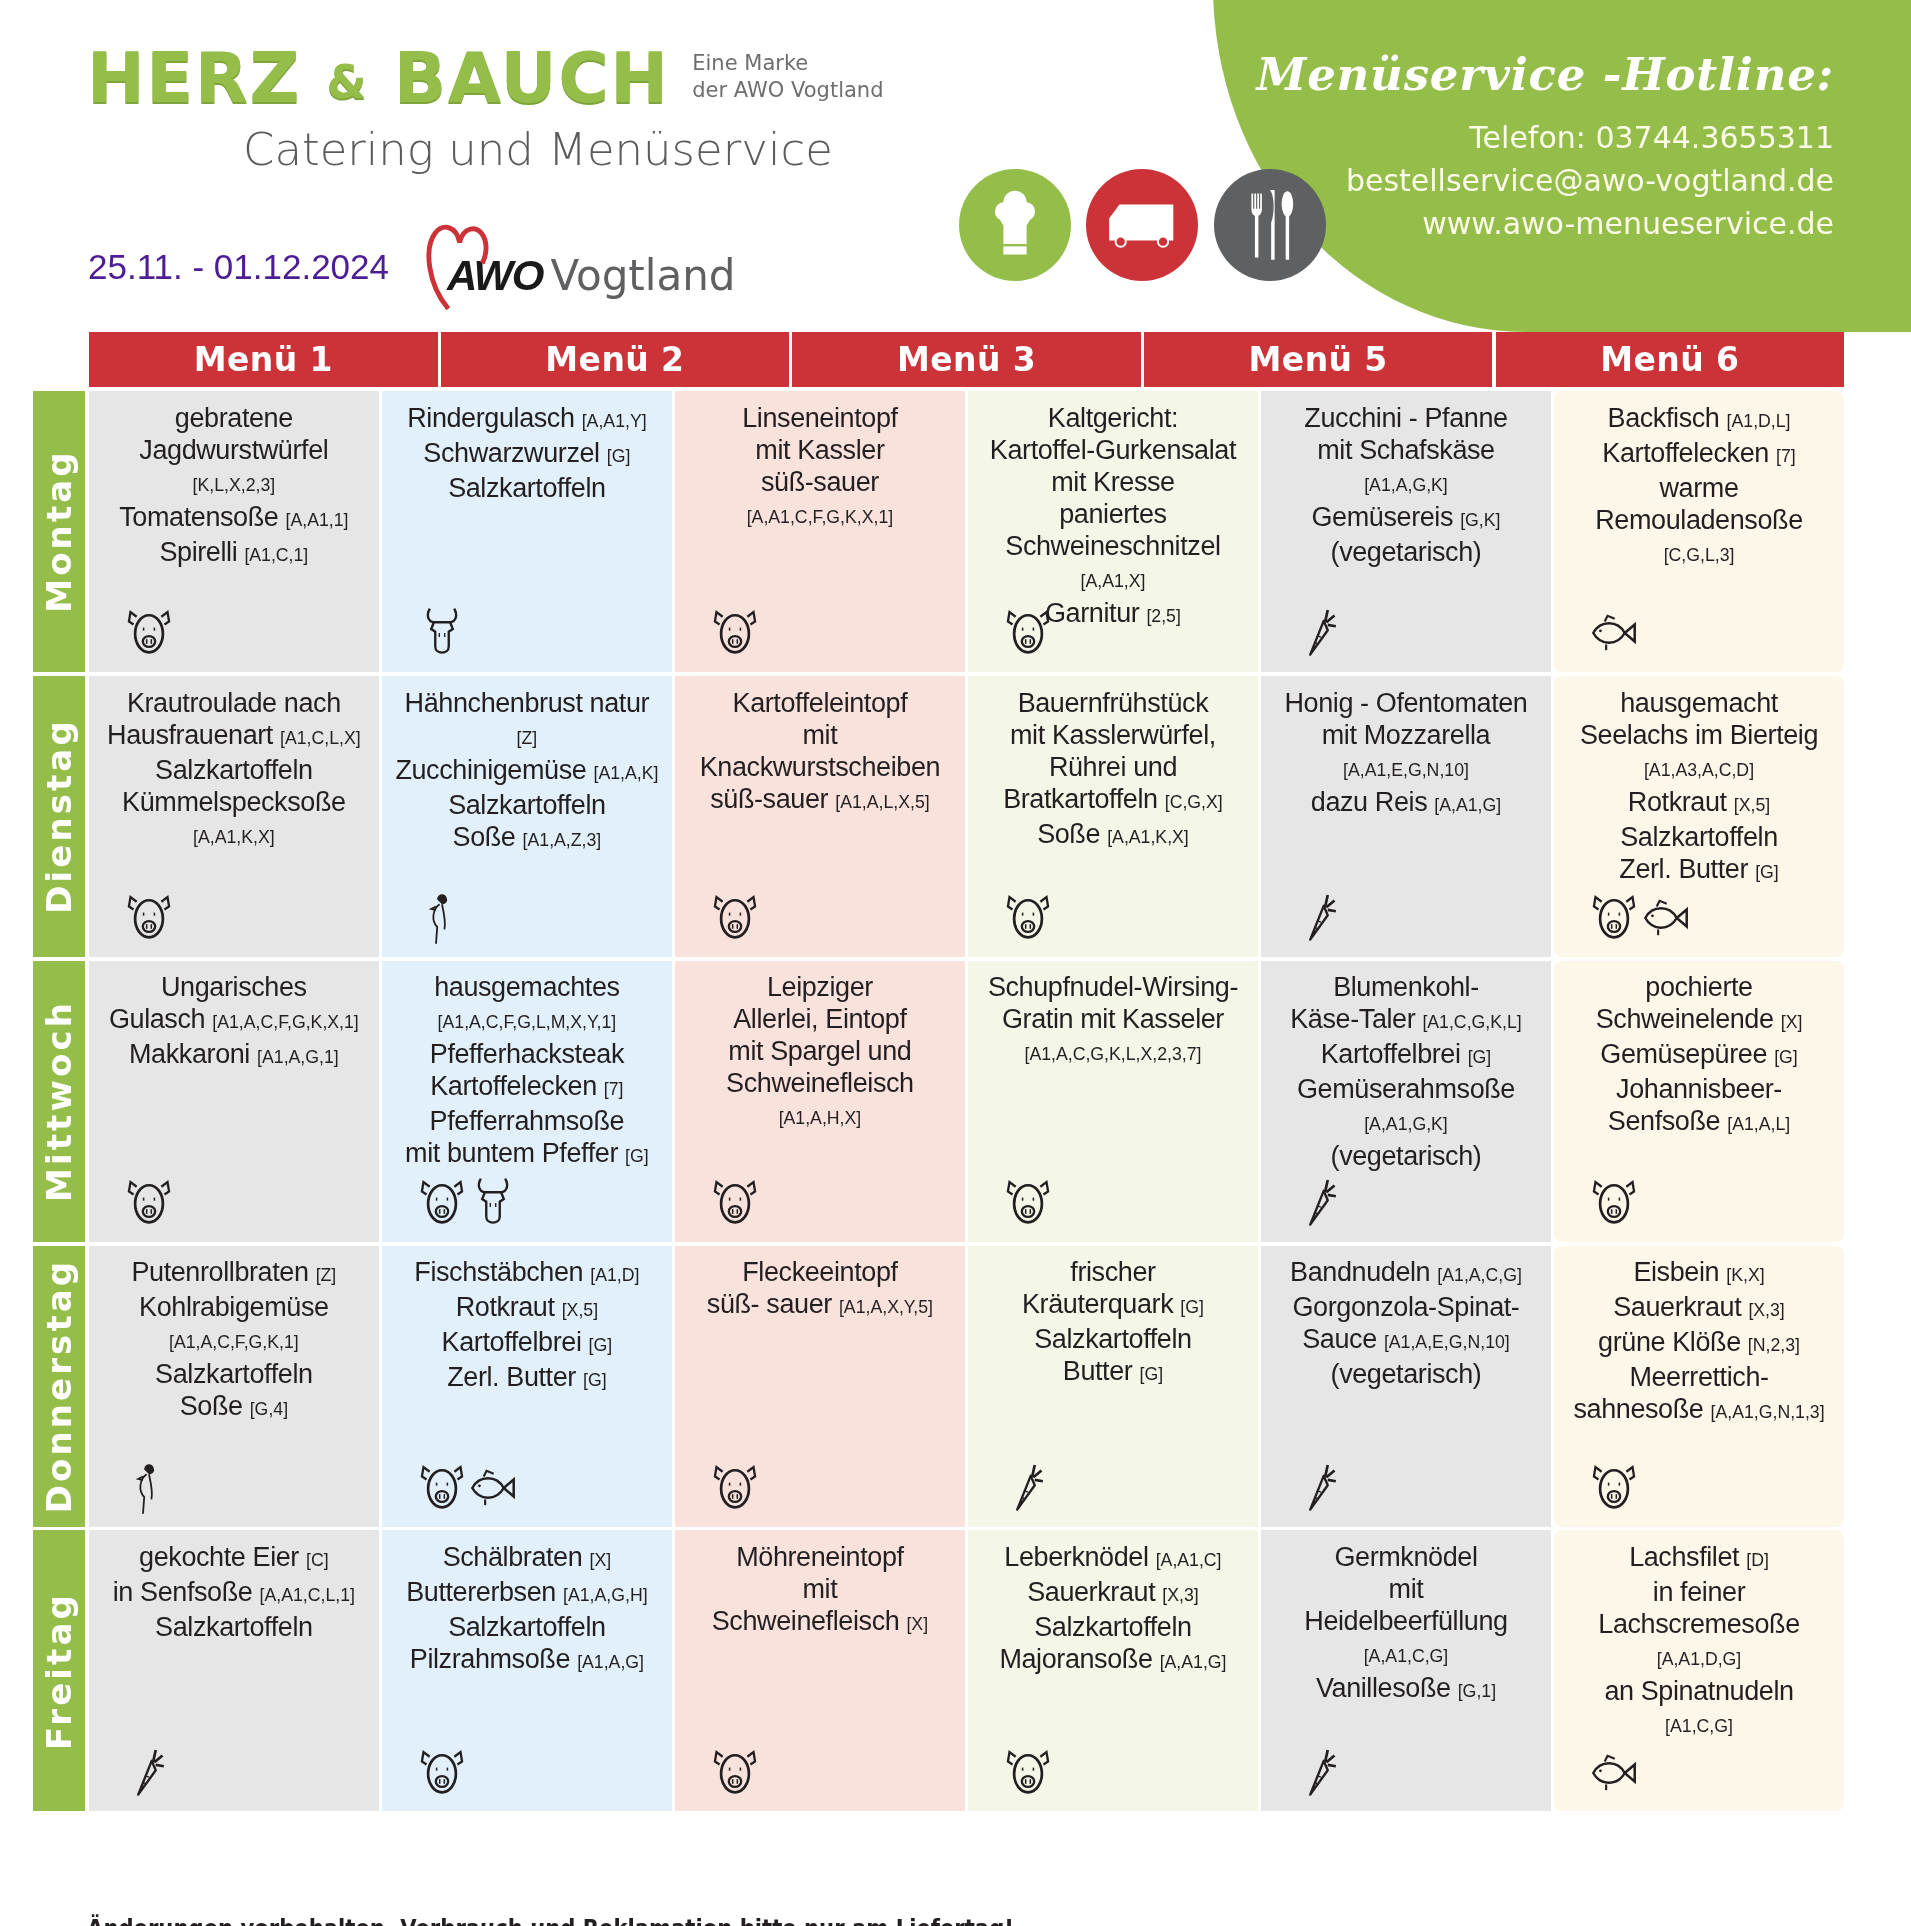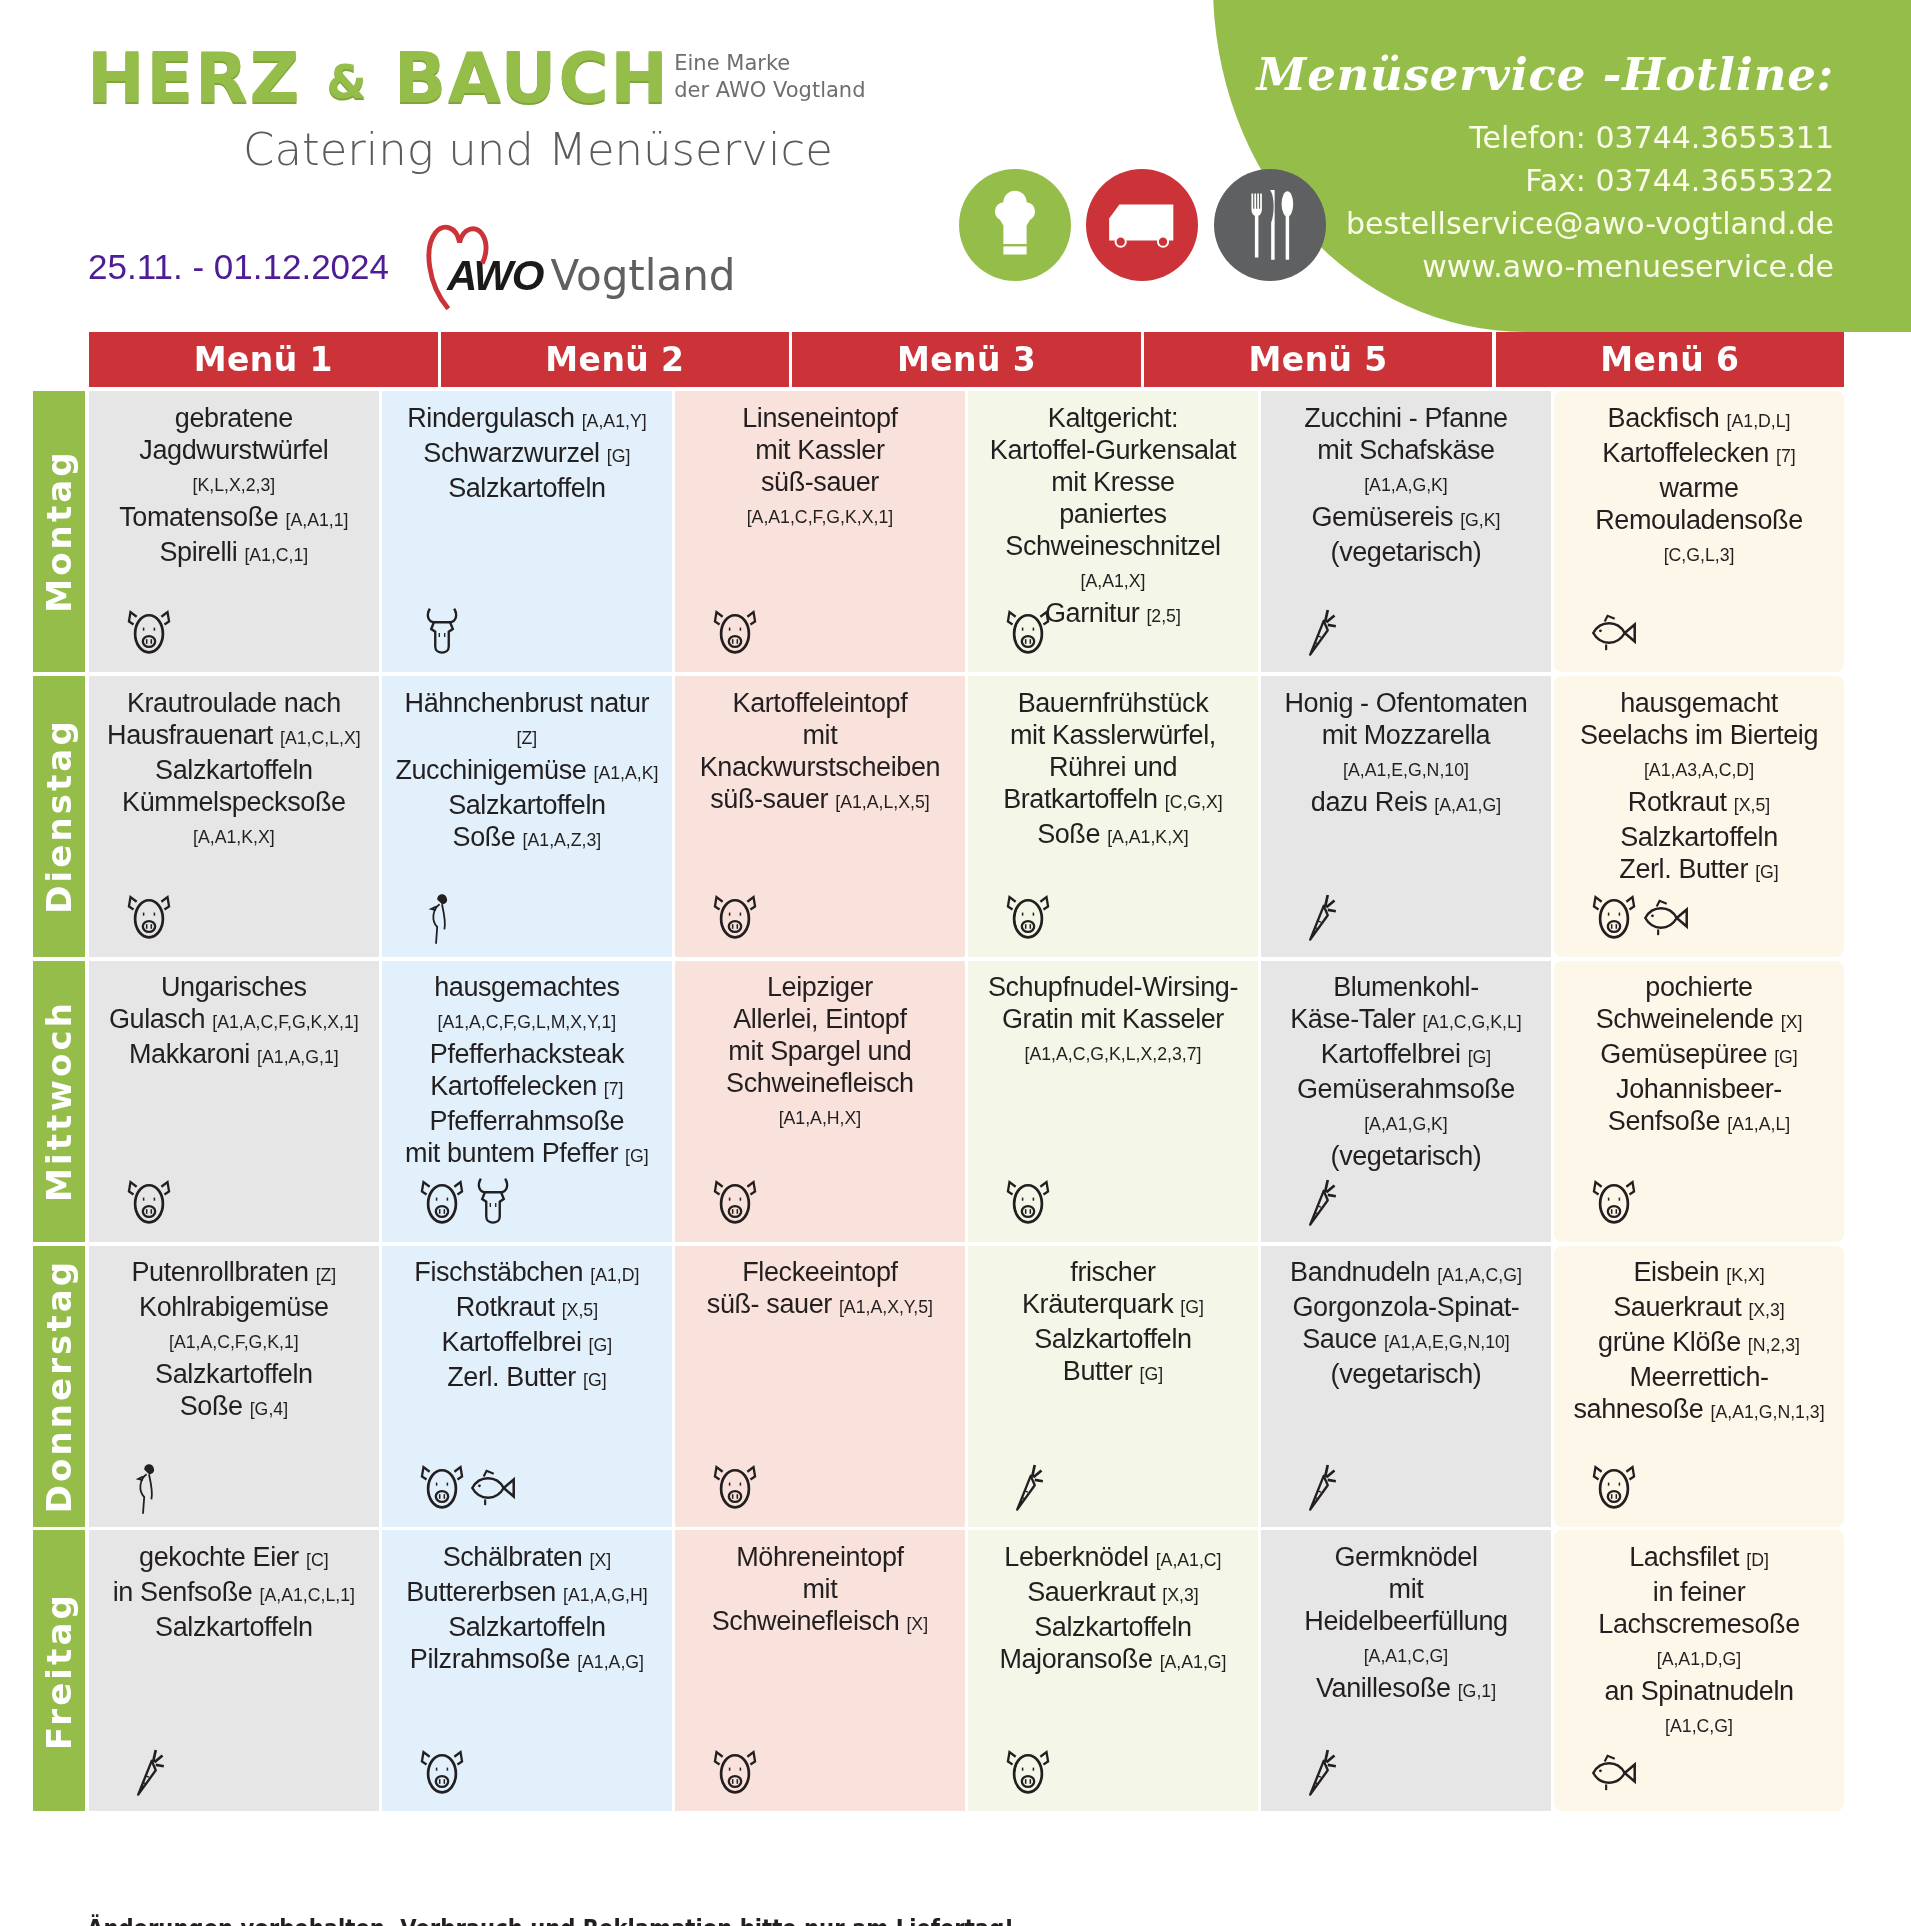--- a/index.html
+++ b/index.html
@@ -12,21 +12,21 @@
     background: #95bd4a; border-bottom-left-radius: 347px 385px;
   }
   .brand { position: absolute; left: 87px; top: 44px; }
   .brand-name {
     font-family: "DejaVu Sans", sans-serif; font-weight: bold; font-size: 69px; letter-spacing: 1.5px;
     color: #95bd4a; line-height: 1; display: inline-block; vertical-align: top;
     text-shadow: 0 1.5px 0 #7fa43b;
   }
   .brand-name .amp { font-size: 46px; vertical-align: 3.9px; }
   .brand-sub {
-    display: inline-block; vertical-align: top; margin-left: 3px; margin-top: 6.2px;
+    display: inline-block; vertical-align: top; margin-left: 21px; margin-top: 6.2px;
     font-family: "DejaVu Sans", sans-serif; font-size: 21px; line-height: 27px; color: #6d6e70;
   }
   .brand-tagline {
     position: absolute; left: 243px; top: 123px;
     font-family: "DejaVu Sans", sans-serif; font-size: 45px; color: #5a5b5d; font-weight: 300;
   }
   .date-top { position: absolute; left: 88px; top: 247px; font-size: 35px; color: #4c1d95; }
   .awo-logo { position: absolute; display: flex; align-items: flex-end; }
   .awo-logo .heart { position: absolute; }
   .awo-logo .awo-mark { font-family: "Liberation Sans", sans-serif; font-weight: bold; font-style: italic; color: #1a1a1a; letter-spacing: -1.5px; }
@@ -131,21 +131,20 @@
         <ellipse cx="80" cy="28" rx="10" ry="22" fill="#fff"></ellipse>
         <rect x="77" y="48" width="6" height="76" fill="#fff"></rect>
       </svg>
   </div>
 </div>
 
 <div class="hotline">
   <div class="hotline-title">Menüservice -Hotline:</div>
   <div class="hotline-lines">
     <div class="hotline-line">Telefon: 03744.3655311</div>
-    <div class="hotline-line">Fax: 03744.3655322</div>
     <div class="hotline-line">bestellservice@awo-vogtland.de</div>
     <div class="hotline-line">www.awo-menueservice.de</div>
   </div>
 </div>
 
 <div class="menu-table">
   <div class="menu-header">
     <div class="head">Menü 1</div>
     <div class="head">Menü 2</div>
     <div class="head">Menü 3</div>

